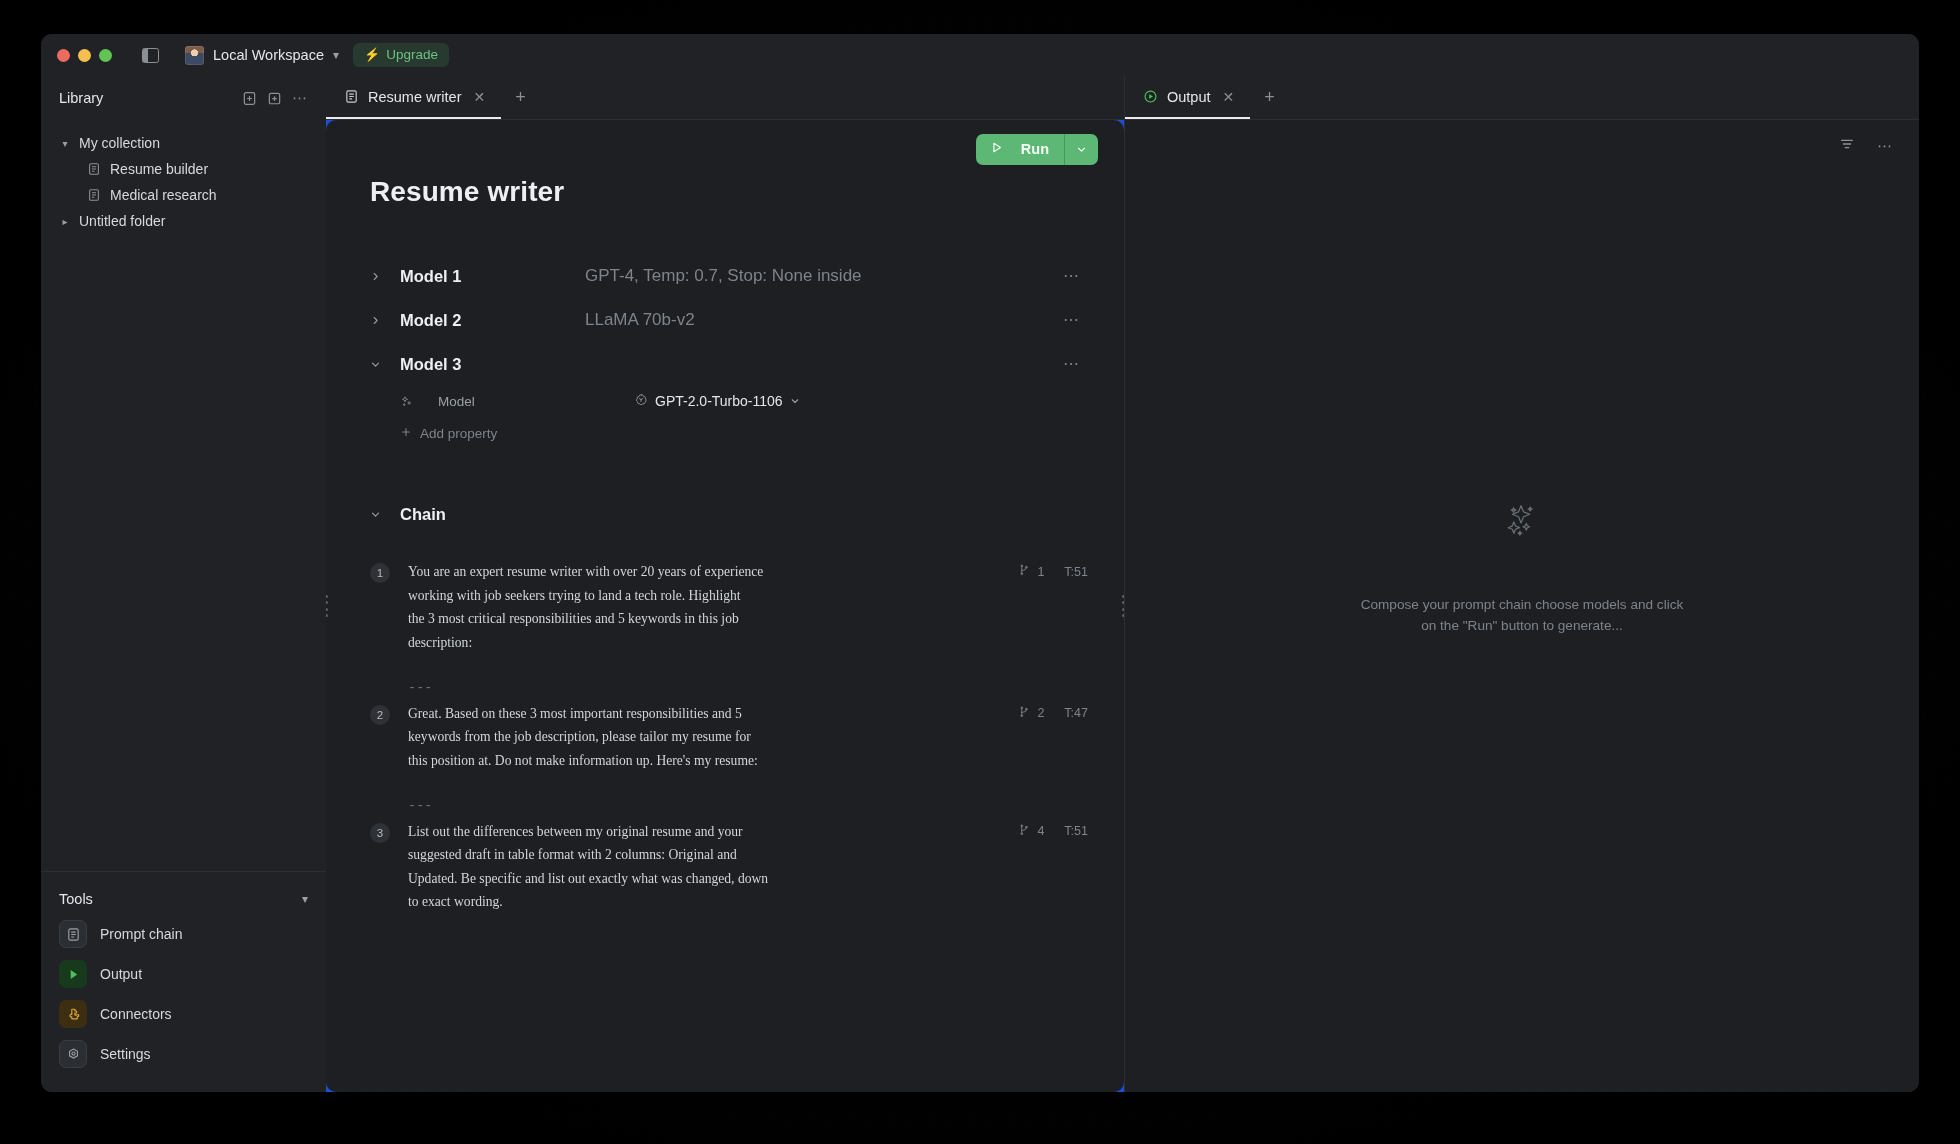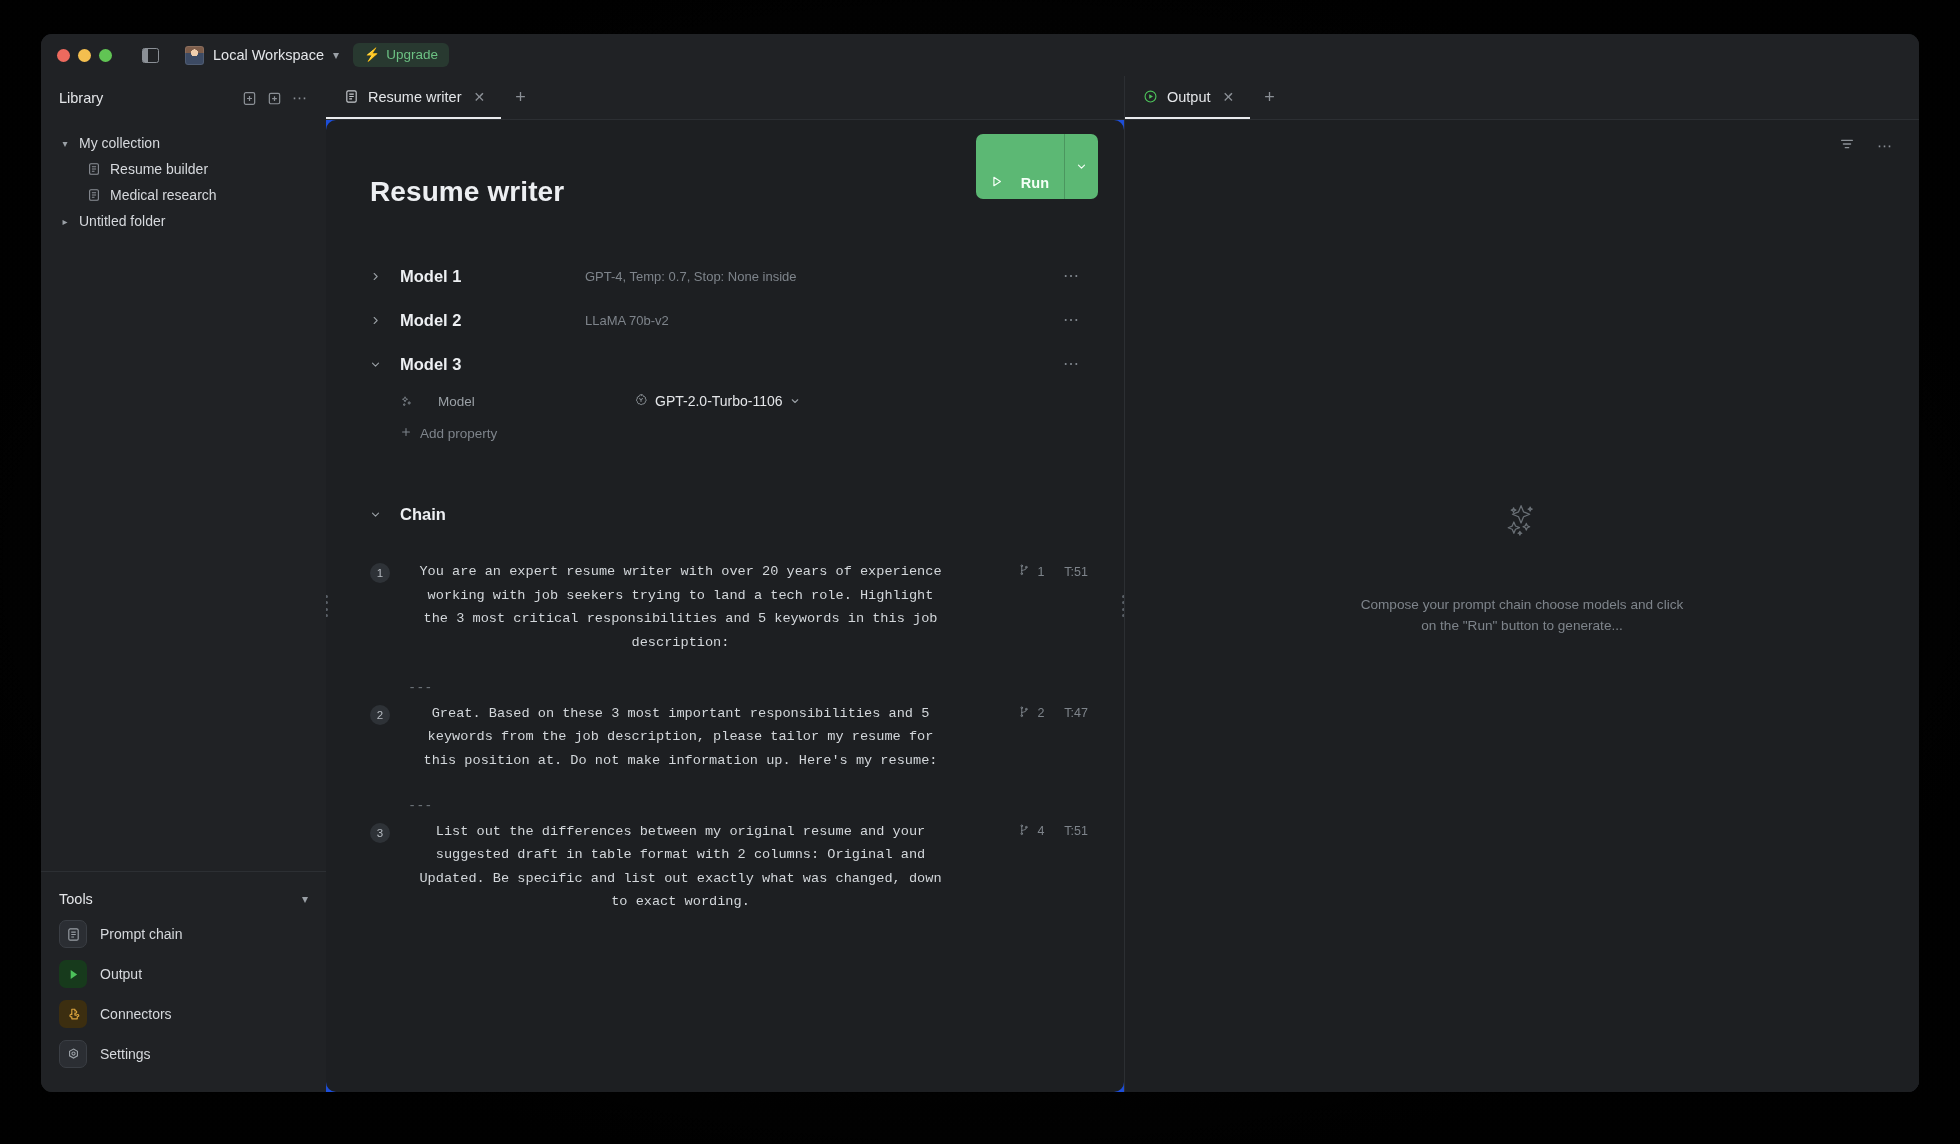--- a/index.html
+++ b/index.html
@@ -174,21 +174,21 @@
   }
   .runwrap { position: absolute; right: 26px; top: 14px; display: flex; }
   .runbtn {
     display: flex; align-items: stretch;
     background: #5cb874; border-radius: 7px;
     color: #f4fff6; font-size: 14.5px;
     overflow: hidden;
   }
   .runbtn .main {
     display: flex; align-items: center; gap: 18px;
-    padding: 7px 15px 8px 14px; font-weight: 600; margin-top: 34px;
+    padding: 7px 15px 8px 14px; font-weight: 600;
   }
   .runbtn .split {
     border-left: 1px solid rgba(0,0,0,.18);
     display: flex; align-items: center; padding: 0 11px;
   }
 
   .doc { padding: 56px 0 0 0; height: 100%; overflow: hidden; }
   .doc-title {
     font-size: 28px; font-weight: 700; color: #edeff2;
     padding: 0 44px; margin-bottom: 46px;
@@ -201,21 +201,21 @@
     gap: 0;
   }
   .mrow .caret {
     width: 30px; color: #9aa0a6; font-size: 11px;
     display: flex; align-items: center;
   }
   .mrow .mname {
     font-size: 16.5px; font-weight: 700; color: #edeff2;
     width: 185px;
   }
-  .mrow .msum { font-size: 13px; color: #7e848b; flex: 1; }
+  .mrow .msum { font-size: 17px; color: #7e848b; flex: 1; }
   .mrow .mmore { color: #7e848b; font-size: 16px; line-height: 8px; letter-spacing: 1px; }
 
   .prop {
     display: flex; align-items: center;
     padding: 0 44px 0 74px; height: 30px; gap: 16px;
     font-size: 13.5px;
   }
   .prop .pic { width: 22px; color: #7e848b; display: flex; align-items: center; }
   .prop .plabel { color: #9aa0a6; width: 180px; }
   .prop .pval { display: flex; align-items: center; gap: 7px; color: #e4e6e9; font-size: 14px; }
@@ -233,23 +233,23 @@
   .chainhead .t { font-size: 16.5px; font-weight: 700; color: #edeff2; }
 
   .block { display: flex; padding: 0 30px 0 44px; margin-top: 24px; position: relative; }
   .block .num {
     width: 20px; height: 20px; border-radius: 50%;
     background: #2e3237; color: #b6bbc1;
     font-size: 11.5px; display: flex; align-items: center; justify-content: center;
     flex: 0 0 20px; margin-right: 18px; margin-top: 3px;
   }
   .block .txt {
-    font-family: Liberation Mono, monospace;
+    font-family: Liberation Serif, serif;
     font-size: 13.6px; line-height: 23.5px; color: #d3d7db;
-    white-space: pre-wrap; flex: 1; max-width: 545px; text-align: center;
+    white-space: pre-wrap; flex: 1; max-width: 545px;
   }
   .block .meta {
     position: absolute; right: 36px; top: 4px;
     display: flex; align-items: center; gap: 20px;
     color: #7e848b; font-size: 12.5px;
   }
   .meta .g { display: flex; align-items: center; gap: 7px; }
   .sep {
     font-family: "DejaVu Sans Mono", monospace;
     font-size: 13.6px; line-height: 23.5px; color: #6a7076;

